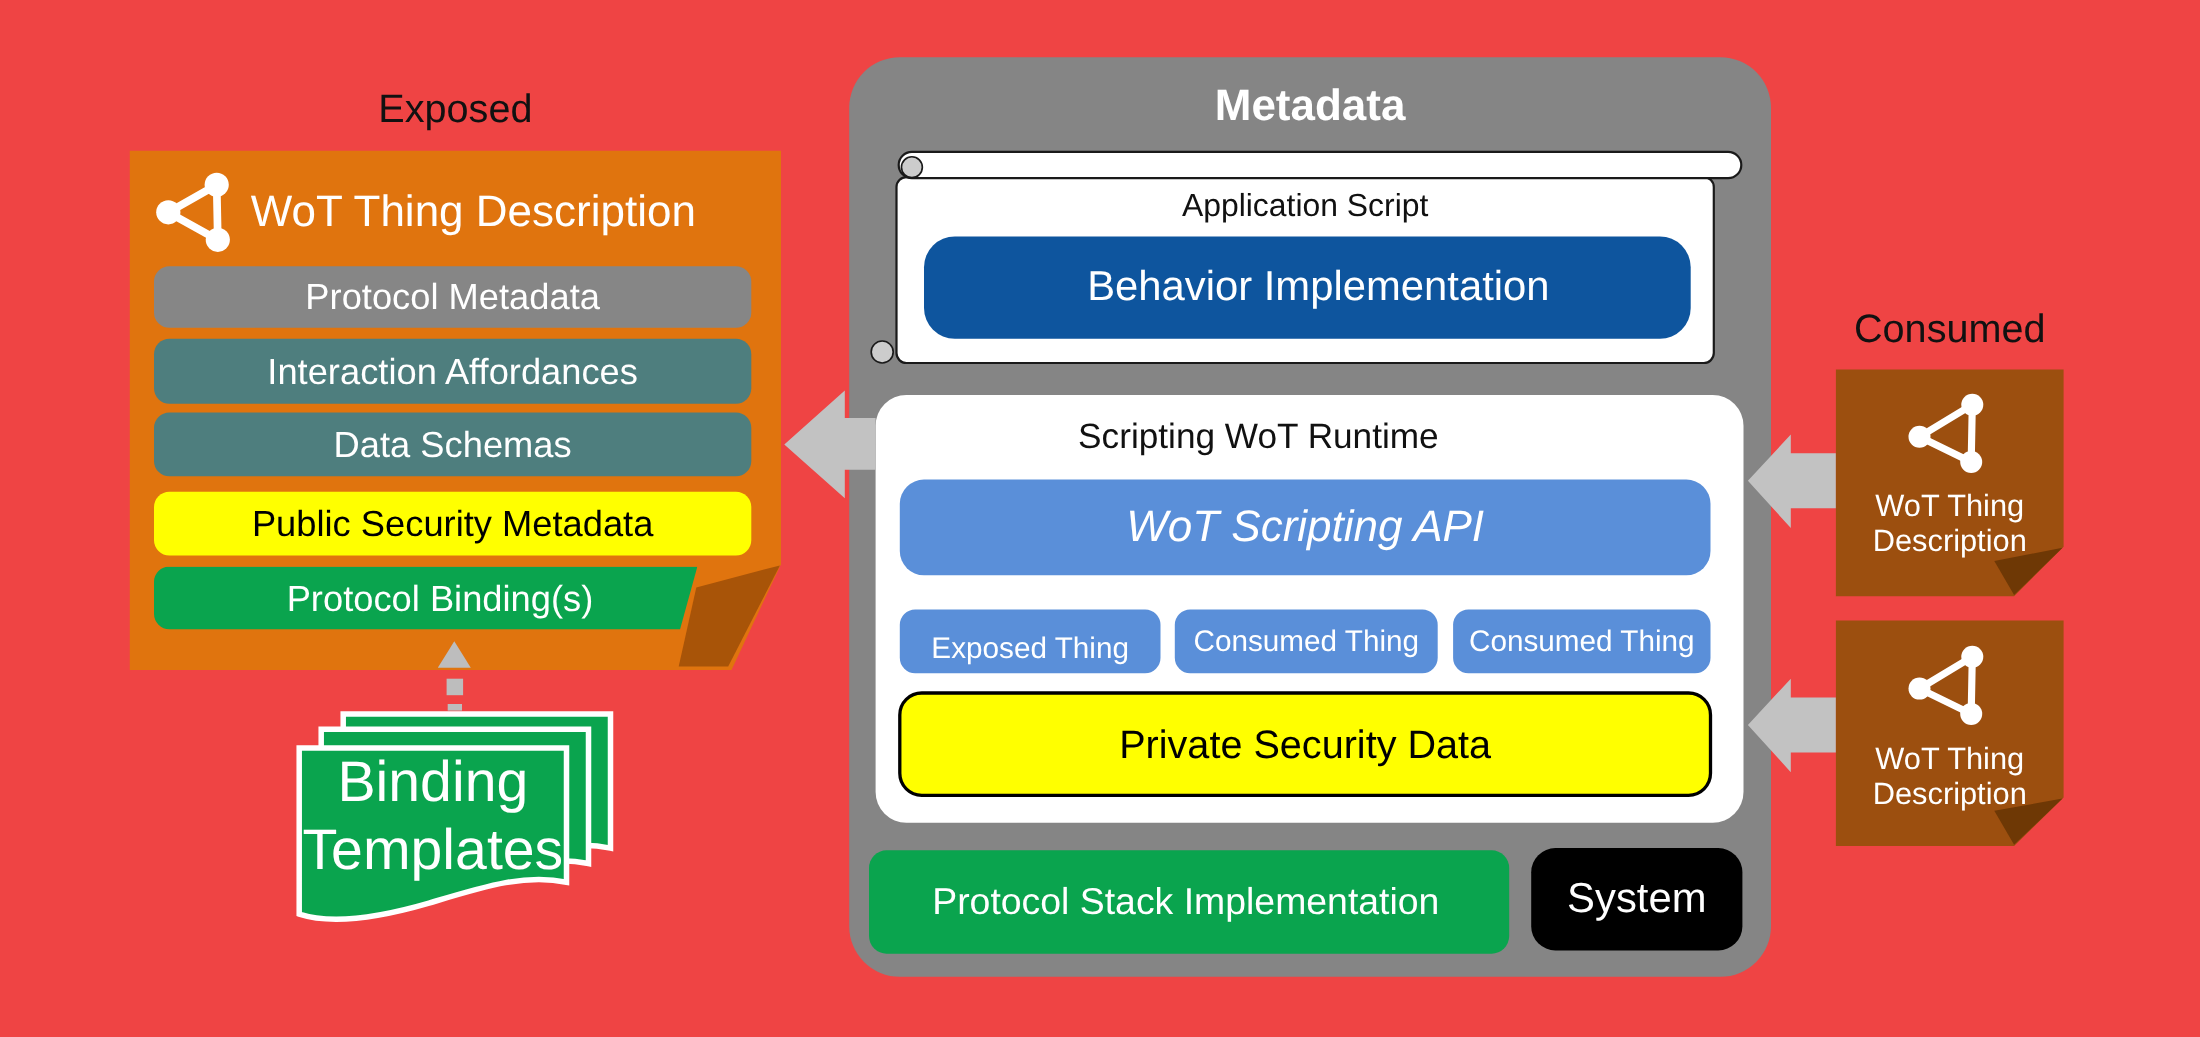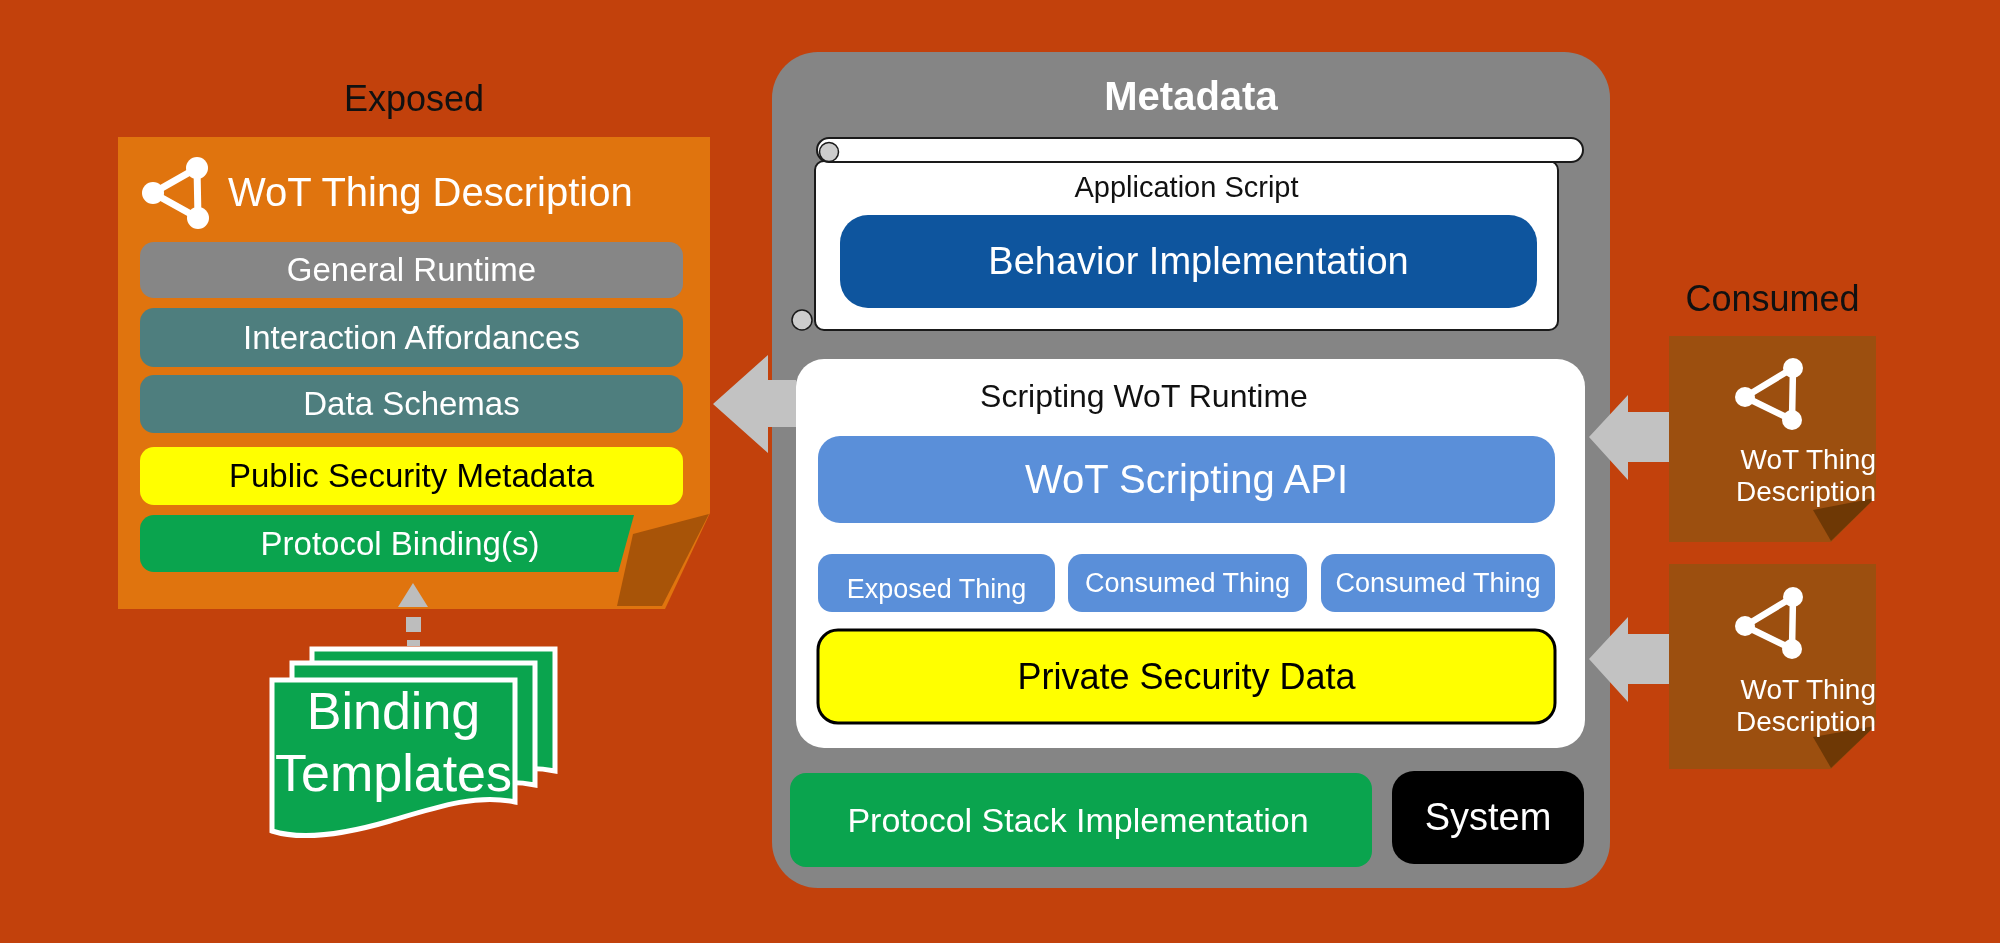--- a/index.html
+++ b/index.html
@@ -1,40 +1,40 @@
 <!DOCTYPE html>
 <html><head>
 <meta charset="utf-8">
 <style>
   html,body{margin:0;padding:0;background:#ffffff;}
   #canvas{
-    position:relative;width:2000px;height:943px;background:#c2410c;
+    position:relative;width:2000px;height:943px;background:#ef4444;
     font-family:"Liberation Sans", sans-serif;overflow:hidden;
   }
   #shapes{position:absolute;left:0;top:0;width:2000px;height:943px;}
   .txt{position:absolute;display:flex;align-items:center;justify-content:center;
        text-align:center;pointer-events:none;white-space:nowrap;}
   .txt.left{justify-content:flex-start;text-align:left;}
   .multiline{white-space:normal;flex-direction:column;line-height:1.18;}
   .lbl-section{font-size:36px;color:#111;}
   .t-white{color:#ffffff;}
   .t-black{color:#000000;}
   .item-label{font-size:33px;}
   .td-header{font-size:40px;color:#ffffff;}
   .servient-title{font-size:40px;font-weight:bold;color:#ffffff;}
   .app-script{font-size:29px;color:#111;}
   .behavior{font-size:38px;color:#ffffff;margin-left:10px;}
   .runtime-title{font-size:32px;color:#111;}
-  .api{font-size:40px;color:#ffffff;}
+  .api{font-size:40px;color:#ffffff;font-style:italic;}
   .thing{font-size:27px;color:#ffffff;}
   .private-sec{font-size:36px;color:#000;}
   .proto-stack{font-size:34px;color:#ffffff;}
   .system{font-size:38px;color:#ffffff;}
   .bindtpl{font-size:52px;color:#ffffff;line-height:1.2;}
-  .browntd{font-size:28px;color:#ffffff;line-height:1.15;align-items:flex-end;}
+  .browntd{font-size:28px;color:#ffffff;line-height:1.15;}
 </style>
 </head>
 <body>
 
 <div id="canvas">
 
   <svg id="shapes" viewBox="0 0 2000 943" xmlns="http://www.w3.org/2000/svg">
 
     <rect x="772" y="52" width="838" height="836" rx="46" fill="#858585"></rect>
 
@@ -110,21 +110,21 @@
         <circle cx="1745" cy="626" r="10" fill="#ffffff"></circle>
         <circle cx="1792" cy="649" r="10" fill="#ffffff"></circle>
       </g>
     </g>
   </svg>
 
   <div class="txt lbl-section" style="left:118px;top:78px;width:592px;height:42px;">Exposed</div>
 
   <div class="txt left td-header" style="left:228px;top:158px;width:470px;height:68px;">WoT Thing Description</div>
 
-  <div class="txt item-label t-white" style="left:140px;top:242px;width:543px;height:56px;">General Runtime</div>
+  <div class="txt item-label t-white" style="left:140px;top:242px;width:543px;height:56px;">Protocol Metadata</div>
   <div class="txt item-label t-white" style="left:140px;top:308px;width:543px;height:59px;">Interaction Affordances</div>
   <div class="txt item-label t-white" style="left:140px;top:375px;width:543px;height:58px;">Data Schemas</div>
   <div class="txt item-label t-black" style="left:140px;top:447px;width:543px;height:58px;">Public Security Metadata</div>
   <div class="txt item-label t-white" style="left:140px;top:515px;width:520px;height:57px;">Protocol Binding(s)</div>
 
   <div class="txt multiline bindtpl" style="left:272px;top:692px;width:243px;height:100px;">
     <span>Binding</span>
     <span>Templates</span>
   </div>
 

